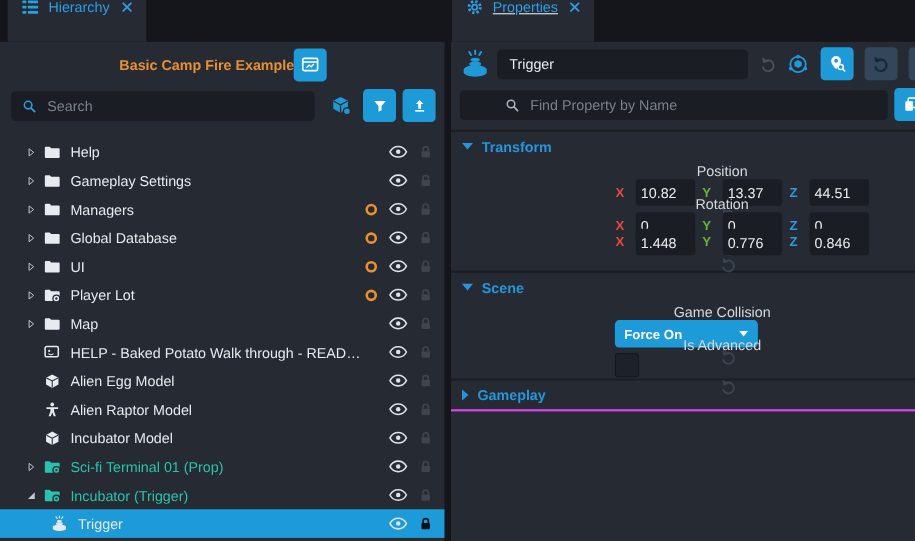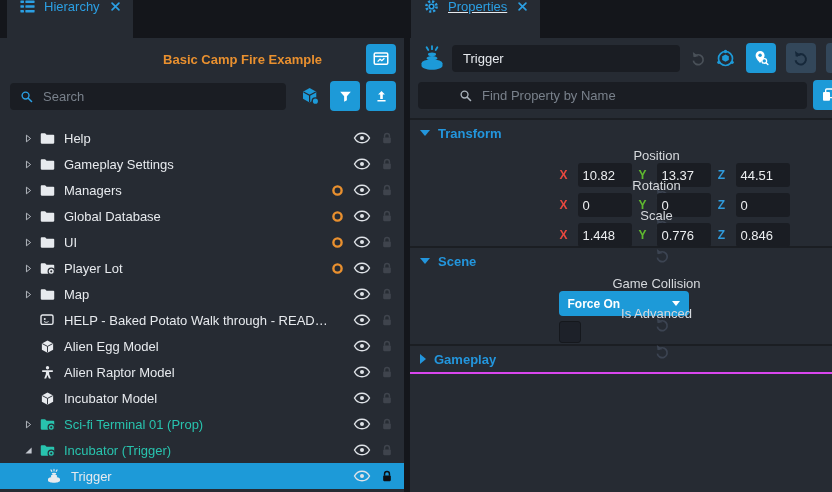--- a/index.html
+++ b/index.html
@@ -12,22 +12,22 @@
   .tabbar{height:38px;display:flex;align-items:flex-end;}
   .tab{display:inline-flex;align-items:center;gap:8px;height:31px;margin-left:7px;
        padding:16px 12px;background:#262b33;border-radius:3px 3px 0 0;color:#2b9fe3;
        font-size:13px;}
   .panel-right .tab{margin-left:1px;}
   .tab .ticon{display:flex;align-items:center;color:#2b9fe3;}
   .tab .tclose{display:flex;align-items:center;color:#2b9fe3;margin-left:2px;cursor:pointer;}
   .panel-body{position:absolute;top:38px;left:0;right:0;bottom:0;background:#262b33;}
 
   
-  .hier-header{display:flex;align-items:center;justify-content:flex-end;
-               padding:6px 8px 3px 10px;gap:44px;}
+  .hier-header{display:flex;align-items:center;justify-content:center;
+               padding:6px 8px 3px 10px;}
   .project-title{color:#e9902f;font-weight:bold;font-size:13px;}
   .btn{display:flex;align-items:center;justify-content:center;border-radius:4px;
        width:30px;height:30px;flex:none;cursor:pointer;}
   .btn-blue{background:#1d9ad8;}
   .btn-slate{background:#33475a;color:#16283a;}
   .search-row{display:flex;align-items:center;padding:4px 8px 8px 10px;}
   .input-box{display:flex;align-items:center;gap:7px;background:#1a1d23;
              border-radius:4px;height:27px;padding:0 9px;}
   .input-box input{flex:1;background:transparent;border:none;outline:none;
              color:#e7eaee;font-size:13px;font-family:"Liberation Sans",sans-serif;min-width:0;}
@@ -750,21 +750,20 @@
           </span>
             </span>
           <span class="reset">
               <svg viewBox="0 0 24 24" width="17" height="17">
                 <path d="M6 9.5a7 7 0 1 1-1.3 5.5" fill="none" stroke="currentColor" stroke-width="2.4"></path>
                 <path d="M4 2.8 5 10l7-1.3z" fill="currentColor"></path>
               </svg>
             </span>
         </div>
         <div class="prop-row">
-          <span class="prop-label">Scale</span>
           <span class="ctrl">
               <span class="vec">
             <span class="axis axis-x">X</span>
                 <span class="vec-input">1.448</span>
             <span class="axis axis-y">Y</span>
                 <span class="vec-input">0.776</span>
             <span class="axis axis-z">Z</span>
                 <span class="vec-input">0.846</span>
           </span>
             </span>

